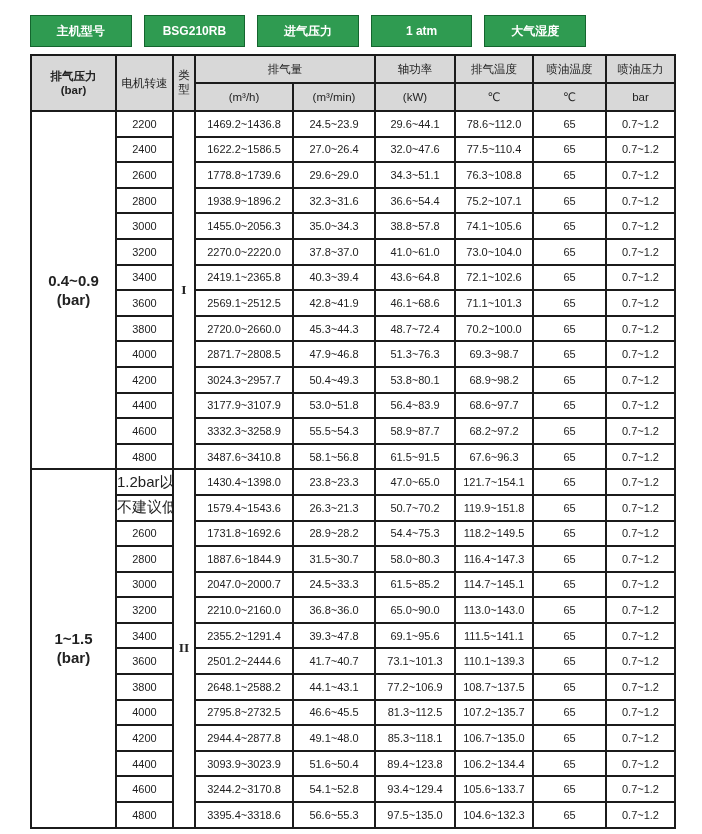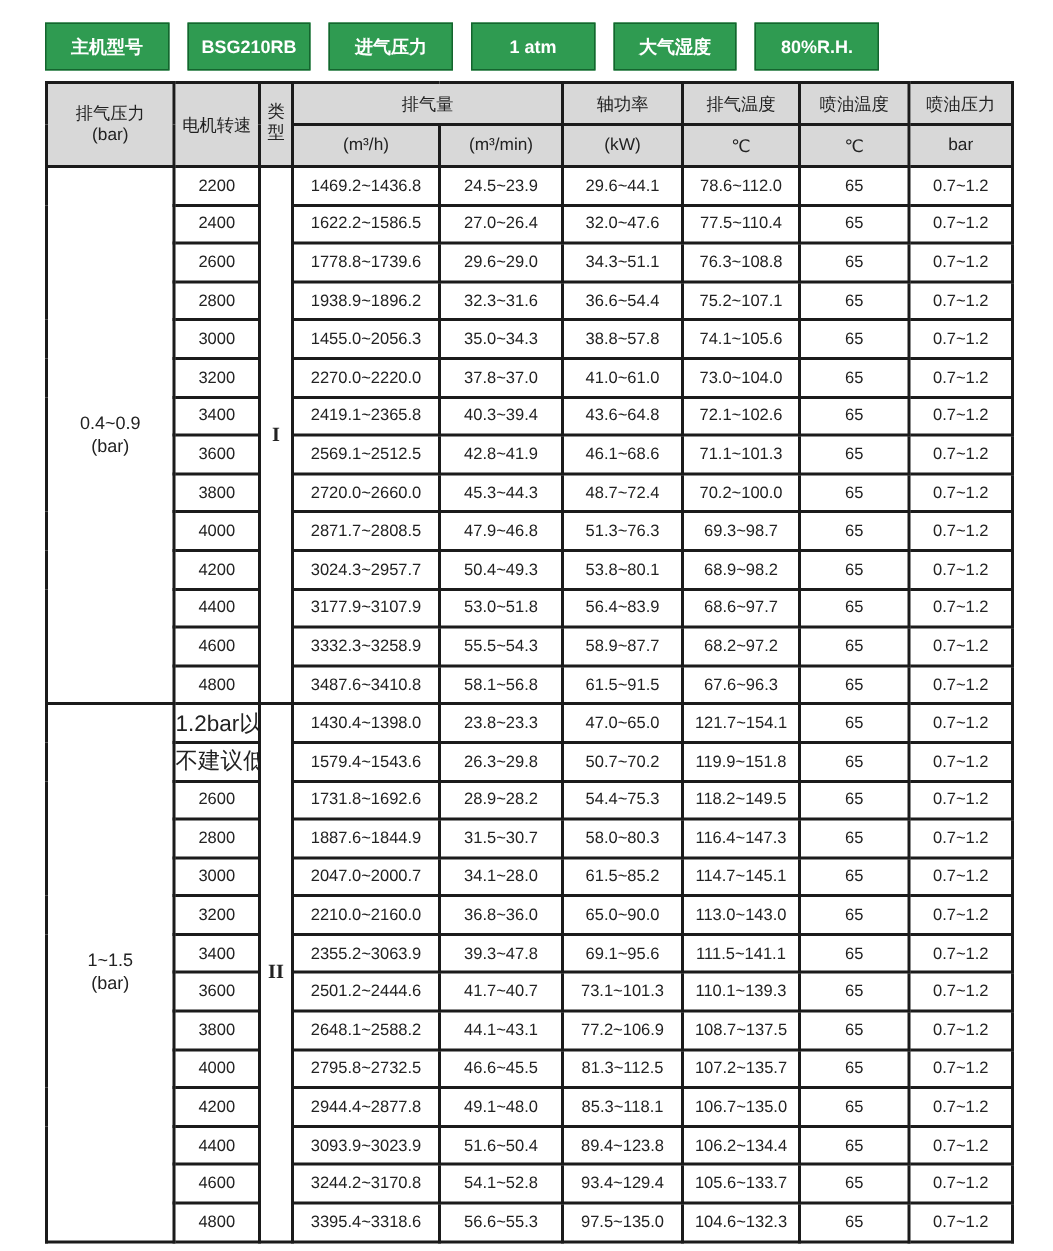--- a/index.html
+++ b/index.html
@@ -44,45 +44,44 @@
     overflow: hidden;
     white-space: nowrap;
   }
   .main-table thead th {
     background: var(--gray, #d8d8d8);
     font-weight: normal;
     font-size: 11.5px;
     height: 28px;
   }
   .main-table tbody tr { height: 25.6px; }
-  .two-line div { line-height: 1.25; }
+  .two-line div { line-height: 1.25; font-weight: bold; }
   .vertical-head span {
     display: inline-block; width: 13px;
     word-break: break-all; line-height: 1.2;
     white-space: normal;
   }
   .type-cell {
     font-family: "Liberation Serif", "DejaVu Serif", serif;
     font-weight: bold; font-size: 13.5px;
   }
-  .sec-cell { font-size: 12px; line-height: 1.3; }
+  .sec-cell { font-size: 15px; line-height: 1.3; font-weight: bold; }
   td.note { font-size: 15px; }
 </style>
 </head>
 <body>
 
 <div class="page">
 
   <div class="green-bar">
     <div class="gcell">主机型号</div>
     <div class="gcell">BSG210RB</div>
     <div class="gcell">进气压力</div>
     <div class="gcell">1 atm</div>
     <div class="gcell">大气湿度</div>
-    <div class="gcell">80%R.H.</div>
   </div>
 
   <table class="main-table">
     <colgroup>
       <col style="width:85px">
         <col style="width:57px">
         <col style="width:22px">
       <col style="width:98px">
         <col style="width:82px">
         <col style="width:80px">
@@ -257,21 +256,21 @@
           <td>1430.4~1398.0</td>
           <td>23.8~23.3</td>
           <td>47.0~65.0</td>
           <td>121.7~154.1</td>
           <td>65</td>
           <td>0.7~1.2</td>
         </tr>
         <tr>
           <td class="note">不建议低速</td>
           <td>1579.4~1543.6</td>
-          <td>26.3~29.8</td>
+          <td>26.3~21.3</td>
           <td>50.7~70.2</td>
           <td>119.9~151.8</td>
           <td>65</td>
           <td>0.7~1.2</td>
         </tr>
         <tr>
           <td>2600</td>
           <td>1731.8~1692.6</td>
           <td>28.9~28.2</td>
           <td>54.4~75.3</td>
@@ -284,38 +283,38 @@
           <td>1887.6~1844.9</td>
           <td>31.5~30.7</td>
           <td>58.0~80.3</td>
           <td>116.4~147.3</td>
           <td>65</td>
           <td>0.7~1.2</td>
         </tr>
         <tr>
           <td>3000</td>
           <td>2047.0~2000.7</td>
-          <td>34.1~28.0</td>
+          <td>24.5~33.3</td>
           <td>61.5~85.2</td>
           <td>114.7~145.1</td>
           <td>65</td>
           <td>0.7~1.2</td>
         </tr>
         <tr>
           <td>3200</td>
           <td>2210.0~2160.0</td>
           <td>36.8~36.0</td>
           <td>65.0~90.0</td>
           <td>113.0~143.0</td>
           <td>65</td>
           <td>0.7~1.2</td>
         </tr>
         <tr>
           <td>3400</td>
-          <td>2355.2~3063.9</td>
+          <td>2355.2~1291.4</td>
           <td>39.3~47.8</td>
           <td>69.1~95.6</td>
           <td>111.5~141.1</td>
           <td>65</td>
           <td>0.7~1.2</td>
         </tr>
         <tr>
           <td>3600</td>
           <td>2501.2~2444.6</td>
           <td>41.7~40.7</td>

